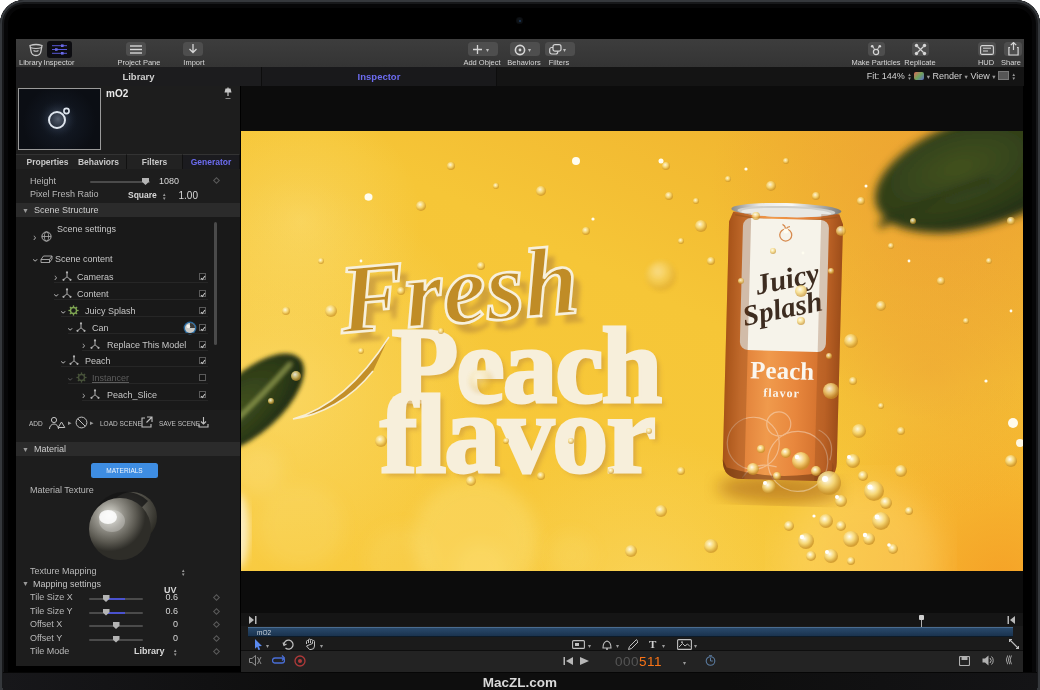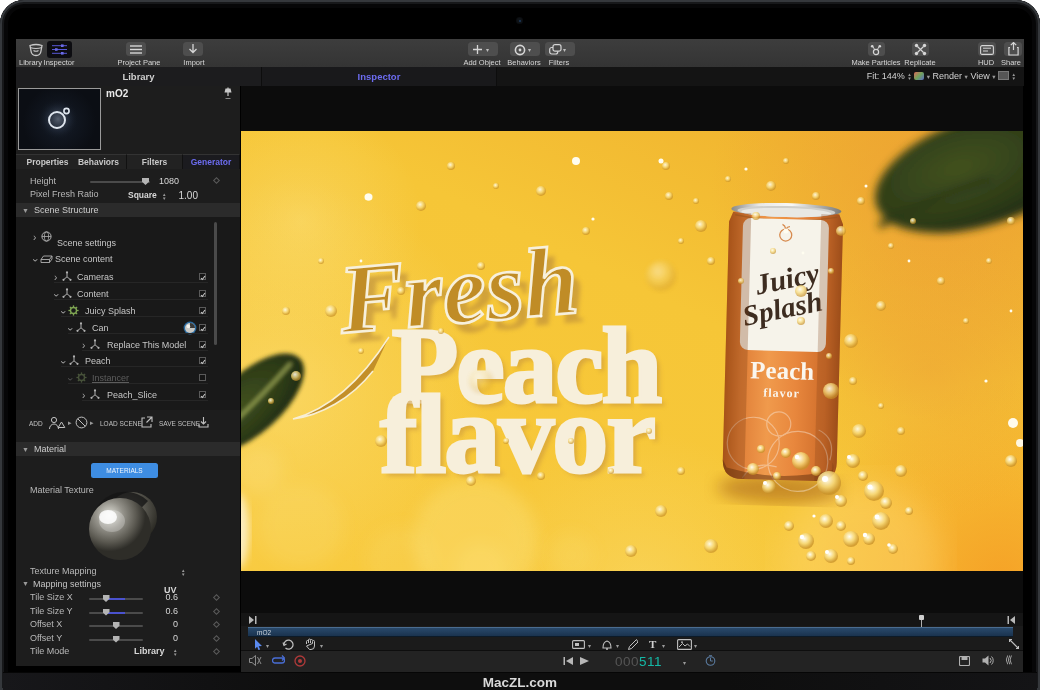--- a/index.html
+++ b/index.html
@@ -237,21 +237,21 @@
 
   <div style="position:absolute; left:0; top:131px; width:224px; height:193px; background:#191919;"></div>
   <div style="position:absolute; left:197.5px; top:136px; width:3px; height:123px; background:#4a4a4a; border-radius:2px;"></div>
 
   <div class="trow" style="left:17px; top:146px;"><span class="chv">›</span></div>
   <svg class="icn" style="left:25px; top:145px;" width="11" height="11" viewBox="0 0 11 11">
       <circle cx="5.5" cy="5.5" r="4.6" fill="none" stroke="#b0b0b0" stroke-width="1"></circle>
       <ellipse cx="5.5" cy="5.5" rx="2.1" ry="4.6" fill="none" stroke="#b0b0b0" stroke-width="0.8"></ellipse>
       <line x1="0.9" y1="5.5" x2="10.1" y2="5.5" stroke="#b0b0b0" stroke-width="0.8"></line>
     </svg>
-  <div class="trow" style="left:41px; top:152px;">Scene settings</div>
+  <div class="trow" style="left:41px; top:138px;">Scene settings</div>
 
   <div class="trow" style="left:17px; top:168px;"><span class="chv" style="transform:rotate(90deg);">›</span></div>
   <svg class="icn" style="left:24px; top:169px;" width="13" height="9" viewBox="0 0 13 9">
       <path d="M3.5 1 L12 1 L9.5 4.5 L1 4.5 Z" fill="none" stroke="#b0b0b0" stroke-width="0.9"></path>
       <path d="M1 4.5 L1 7.5 L9.5 7.5 L9.5 4.5 M12 1 L12 4 L9.5 7.5" fill="none" stroke="#b0b0b0" stroke-width="0.9"></path>
     </svg>
   <div class="trow" style="left:39px; top:168px;">Scene content</div>
 
   <div class="trow" style="left:38px; top:186px;"><span class="chv">›</span></div>
   <svg class="icn" style="left:46px; top:185px;" width="10" height="10">
@@ -763,21 +763,21 @@
       <circle cx="6" cy="6" r="5" fill="none" stroke="#b03a3a" stroke-width="1.3"></circle>
       <circle cx="6" cy="6" r="2" fill="#b03a3a"></circle>
     </svg>
   <svg class="icn" style="left:322px; top:44px;" width="10" height="8" viewBox="0 0 10 8">
       <rect x="0.5" y="0" width="1.5" height="8" fill="#b8b8b8"></rect>
       <path d="M10 0 L3 4 L10 8 Z" fill="#b8b8b8"></path>
     </svg>
   <svg class="icn" style="left:339px; top:44px;" width="9" height="8" viewBox="0 0 9 8">
       <path d="M0 0 L9 4 L0 8 Z" fill="#b8b8b8"></path>
     </svg>
-  <div style="position:absolute; left:374px; top:41px; font-size:13.5px; color:#555555; letter-spacing:0.5px;">000<span style="color:#14b8a6;">511</span></div>
+  <div style="position:absolute; left:374px; top:41px; font-size:13.5px; color:#555555; letter-spacing:0.5px;">000<span style="color:#f97316;">511</span></div>
   <div class="prow" style="left:442px; top:46px; color:#9a9a9a; font-size:6px;">▾</div>
   <svg class="icn" style="left:464px; top:42px;" width="11" height="11" viewBox="0 0 11 11">
       <circle cx="5.5" cy="6" r="4.3" fill="none" stroke="#5a7a9e" stroke-width="1.1"></circle>
       <path d="M5.5 6 L5.5 2.8 M5.5 6 L7.8 6 M4 0.7 h3" stroke="#5a7a9e" stroke-width="1"></path>
     </svg>
   <svg class="icn" style="left:718px; top:43px;" width="11" height="10" viewBox="0 0 11 10">
       <rect x="0.5" y="0.5" width="10" height="9" rx="1" fill="none" stroke="#b0b0b0" stroke-width="1.1"></rect>
       <rect x="2.5" y="0.5" width="6" height="3.5" fill="#b0b0b0"></rect>
     </svg>
   <svg class="icn" style="left:741px; top:42px;" width="12" height="11" viewBox="0 0 12 11">

